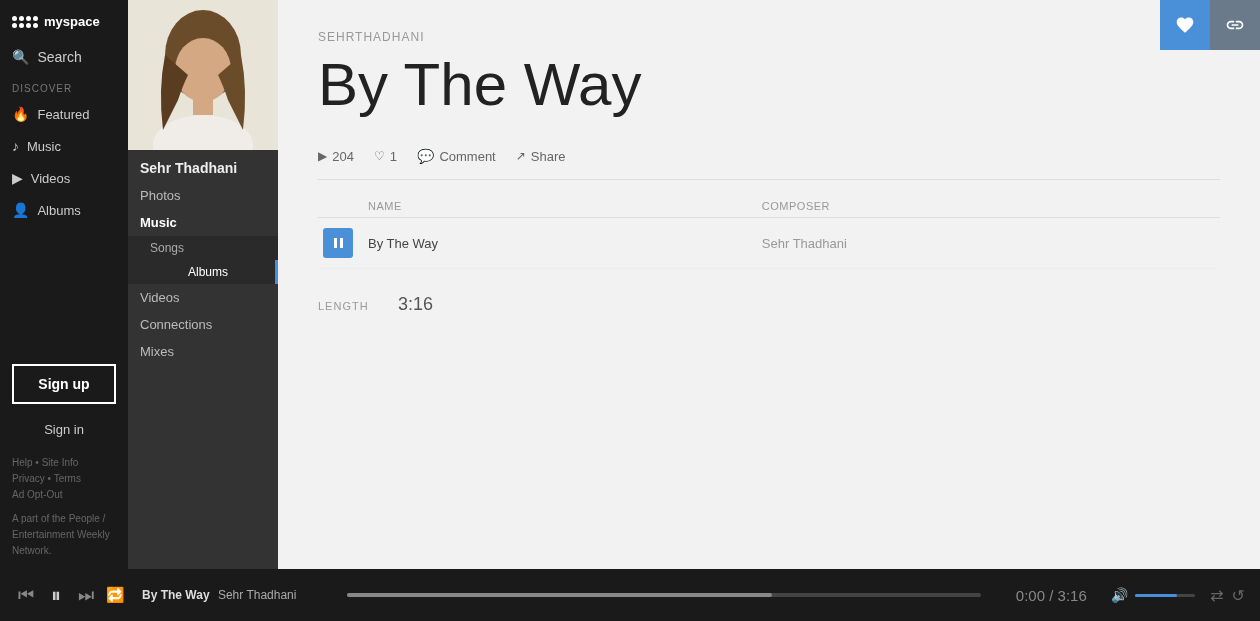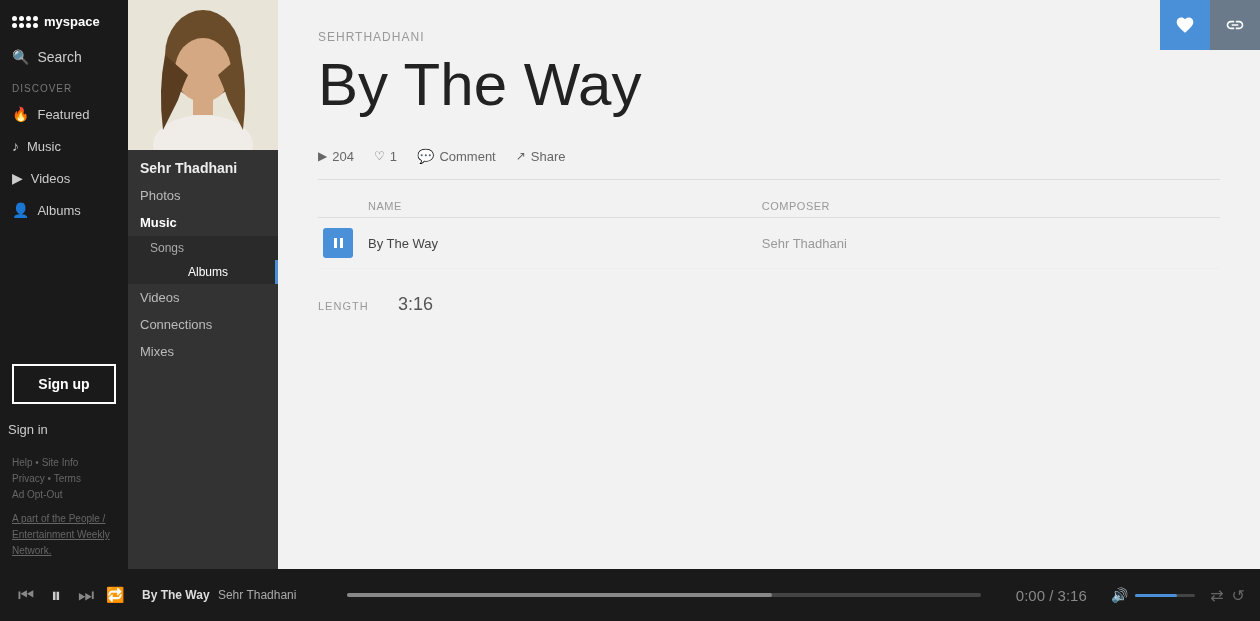--- a/index.html
+++ b/index.html
@@ -13,21 +13,21 @@
     .sidebar-logo { padding: 14px 12px 10px; }
     .logo-text { color: #fff; font-size: 13px; font-weight: bold; display: flex; align-items: center; gap: 6px; }
     .logo-dots { display: inline-grid; grid-template-columns: repeat(4, 5px); gap: 2px; }
     .logo-dot { width: 5px; height: 5px; background: #fff; border-radius: 50%; }
     .search-item { display: flex; align-items: center; gap: 8px; padding: 10px 12px; color: #ccc; font-size: 14px; cursor: pointer; }
     .discover-label { padding: 8px 12px 4px; font-size: 10px; color: #777; text-transform: uppercase; letter-spacing: 1px; }
     .sidebar-item { display: flex; align-items: center; gap: 8px; padding: 8px 12px; color: #ccc; font-size: 13px; cursor: pointer; }
     .sidebar-icon { font-size: 14px; }
     .sidebar-spacer { flex: 1; }
     .signup-btn { margin: 10px 12px; padding: 10px; border: 2px solid #fff; background: transparent; color: #fff; font-size: 14px; font-weight: bold; cursor: pointer; text-align: center; }
-    .signin-link { padding: 8px; color: #ccc; font-size: 13px; cursor: pointer; }
+    .signin-link { text-align: center; padding: 8px; color: #ccc; font-size: 13px; cursor: pointer; }
     .sidebar-footer { padding: 10px 12px; font-size: 10px; color: #666; line-height: 1.6; }
     .sidebar-footer a { color: #666; text-decoration: none; }
 
     
     .profile-panel { width: 150px; background: #333; color: #ddd; flex-shrink: 0; }
     .profile-photo { width: 150px; height: 150px; background: #555; overflow: hidden; }
     .person-silhouette { width: 100%; height: 100%; background: linear-gradient(180deg, #c8b8a2 0%, #d4c4a8 30%, #e8e0d0 60%, #f0ece0 100%); display: flex; align-items: center; justify-content: center; overflow: hidden; }
     .profile-name { padding: 10px 12px 6px; font-size: 14px; font-weight: bold; color: #eee; }
     .profile-menu-item { padding: 6px 12px; font-size: 13px; color: #bbb; cursor: pointer; }
     .profile-menu-item.active { color: #fff; font-weight: bold; }
@@ -129,21 +129,21 @@
     <div class="sidebar-footer">
       <div>
         <a href="#">Help</a> •
         <a href="#">Site Info</a>
       </div>
       <div>
         <a href="#">Privacy</a> •
         <a href="#">Terms</a>
       </div>
       <div><a href="#">Ad Opt-Out</a></div>
-      <div style="margin-top:8px;text-decoration:underline;">A part of the People / Entertainment Weekly Network.</div>
+      <div style="margin-top:8px;">A part of the People / Entertainment Weekly Network.</div>
     </div>
   </div>
 
   <div class="profile-panel">
     <div class="profile-photo">
       <div class="person-silhouette">
 
         <svg width="150" height="150" viewBox="0 0 150 150" xmlns="http://www.w3.org/2000/svg">
           <rect width="150" height="150" fill="#c8b8a0"></rect>
 

